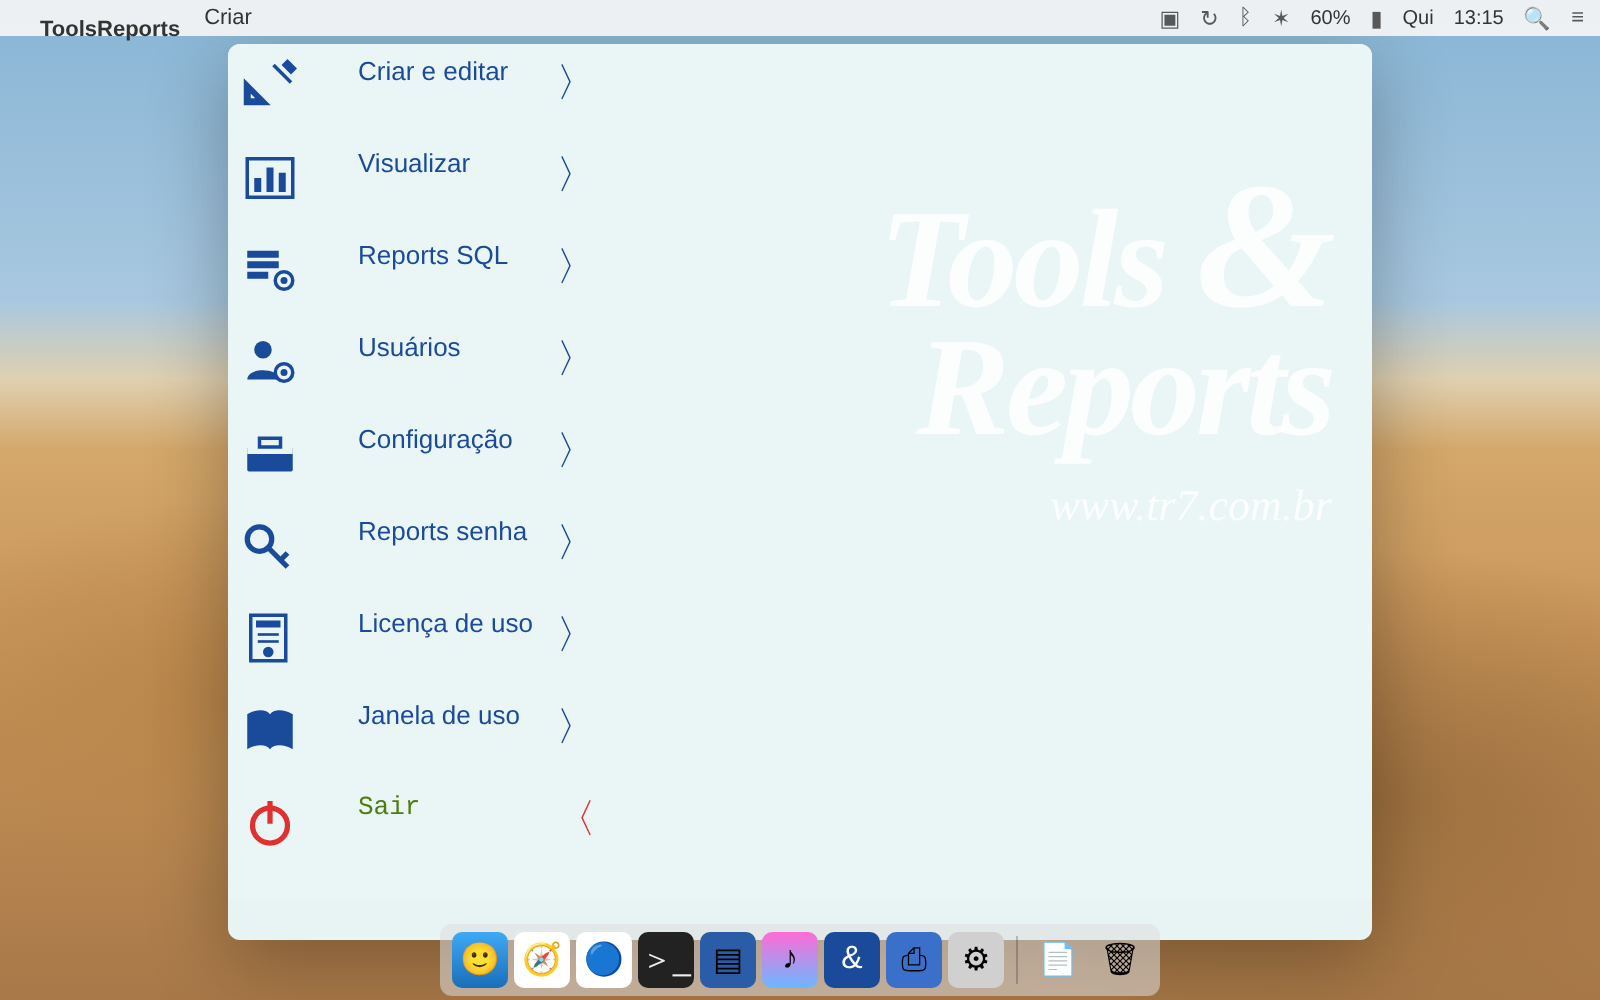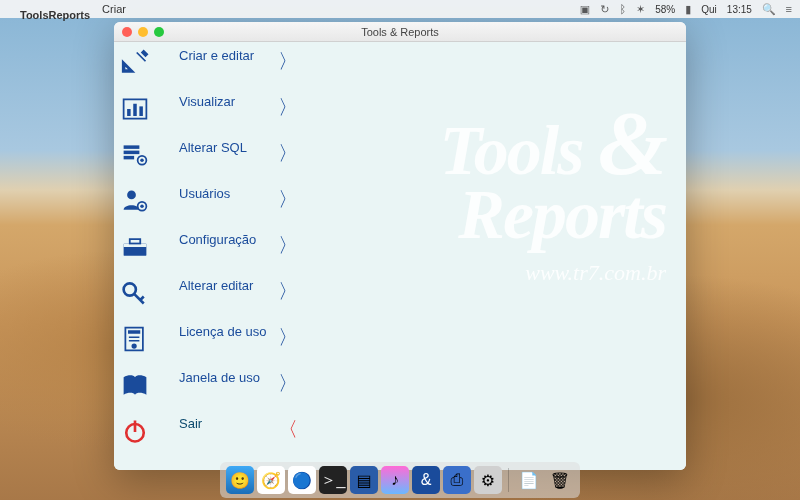--- a/index.html
+++ b/index.html
@@ -123,21 +123,21 @@
       color: #1a4b9b;
       font-weight: 500;
     }
     .menu-chevron {
       position: absolute;
       left: 158px;
       font-size: 20px;
       color: #1a4b9b;
       font-weight: 300;
     }
-    .menu-item.exit .menu-label { color: #0c4a6e; }
+    .menu-item.exit .menu-label { color: #4d7c0f; font-family: Liberation Mono, monospace; }
     .menu-item.exit .menu-chevron { color: #e03030; }
     
     .dock {
       position: absolute;
       bottom: 2px;
       left: 50%;
       transform: translateX(-50%);
       height: 36px;
       background: rgba(220,220,220,0.55);
       border-radius: 6px;
@@ -167,38 +167,30 @@
   <div class="menubar-left">
     <span class="apple-logo"></span>
     <span class="menubar-app">ToolsReports</span>
     <span>Criar</span>
   </div>
   <div class="menubar-right">
     <span class="menubar-icon">▣</span>
     <span class="menubar-icon">↻</span>
     <span class="menubar-icon">ᛒ</span>
     <span class="menubar-icon">✶</span>
-    <span>58%</span>
+    <span>60%</span>
     <span class="menubar-icon">▮</span>
     <span>Qui</span>
     <span>13:15</span>
     <span class="menubar-icon">🔍</span>
     <span class="menubar-icon">≡</span>
   </div>
 </div>
 
 <div class="window">
-  <div class="titlebar">
-    <div class="traffic-lights">
-      <div class="tl close"></div>
-      <div class="tl min"></div>
-      <div class="tl max"></div>
-    </div>
-    <div class="window-title">Tools &amp; Reports</div>
-  </div>
   <div class="window-body">
 
     <div class="watermark">
       <div class="line1"><span>Tools</span> <span class="amp">&amp;</span></div>
       <div class="line2">Reports</div>
       <div class="url">www.tr7.com.br</div>
     </div>
 
     <div class="menu-list">
 
@@ -228,21 +220,21 @@
       <div class="menu-item">
         <span class="menu-icon">
           <svg viewBox="0 0 32 32" fill="currentColor">
               <rect x="3" y="5" width="18" height="4"></rect>
               <rect x="3" y="11" width="18" height="4"></rect>
               <rect x="3" y="17" width="12" height="4"></rect>
               <circle cx="24" cy="22" r="5" fill="none" stroke="currentColor" stroke-width="2"></circle>
               <circle cx="24" cy="22" r="2"></circle>
             </svg>
         </span>
-        <span class="menu-label">Alterar  SQL</span>
+        <span class="menu-label">Reports  SQL</span>
         <span class="menu-chevron">〉</span>
       </div>
 
       <div class="menu-item">
         <span class="menu-icon">
           <svg viewBox="0 0 32 32" fill="currentColor">
               <circle cx="12" cy="9" r="5"></circle>
               <path d="M3 26 C3 19 21 19 21 26 Z"></path>
               <circle cx="24" cy="22" r="5" fill="none" stroke="currentColor" stroke-width="2"></circle>
               <circle cx="24" cy="22" r="2"></circle>
@@ -264,21 +256,21 @@
         <span class="menu-chevron">〉</span>
       </div>
 
       <div class="menu-item">
         <span class="menu-icon">
           <svg viewBox="0 0 32 32" fill="currentColor">
               <circle cx="10" cy="12" r="7" fill="none" stroke="currentColor" stroke-width="3"></circle>
               <path d="M15 17 L26 28 M22 24 L26 20" stroke="currentColor" stroke-width="3" fill="none"></path>
             </svg>
         </span>
-        <span class="menu-label">Alterar editar</span>
+        <span class="menu-label">Reports senha</span>
         <span class="menu-chevron">〉</span>
       </div>
 
       <div class="menu-item">
         <span class="menu-icon">
           <svg viewBox="0 0 32 32" fill="currentColor">
               <rect x="5" y="3" width="20" height="26" fill="none" stroke="currentColor" stroke-width="2"></rect>
               <rect x="8" y="6" width="14" height="4"></rect>
               <line x1="9" y1="14" x2="21" y2="14" stroke="currentColor" stroke-width="1.5"></line>
               <line x1="9" y1="18" x2="21" y2="18" stroke="currentColor" stroke-width="1.5"></line>

